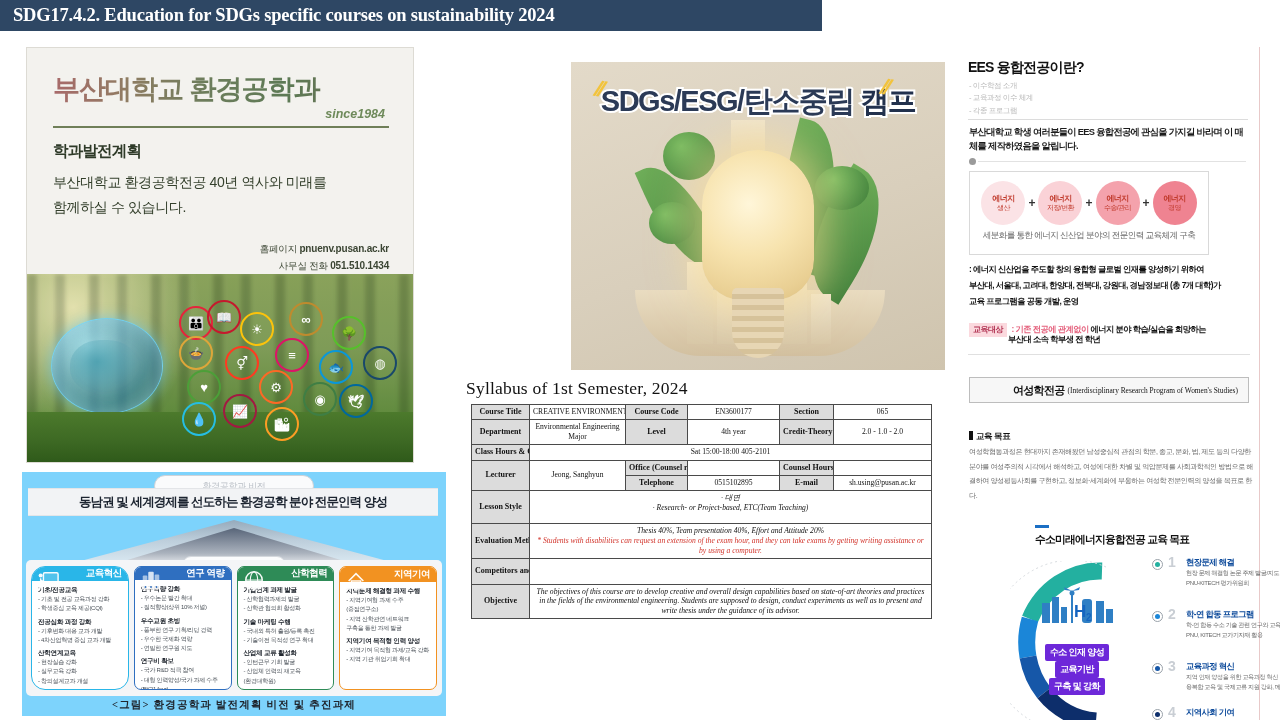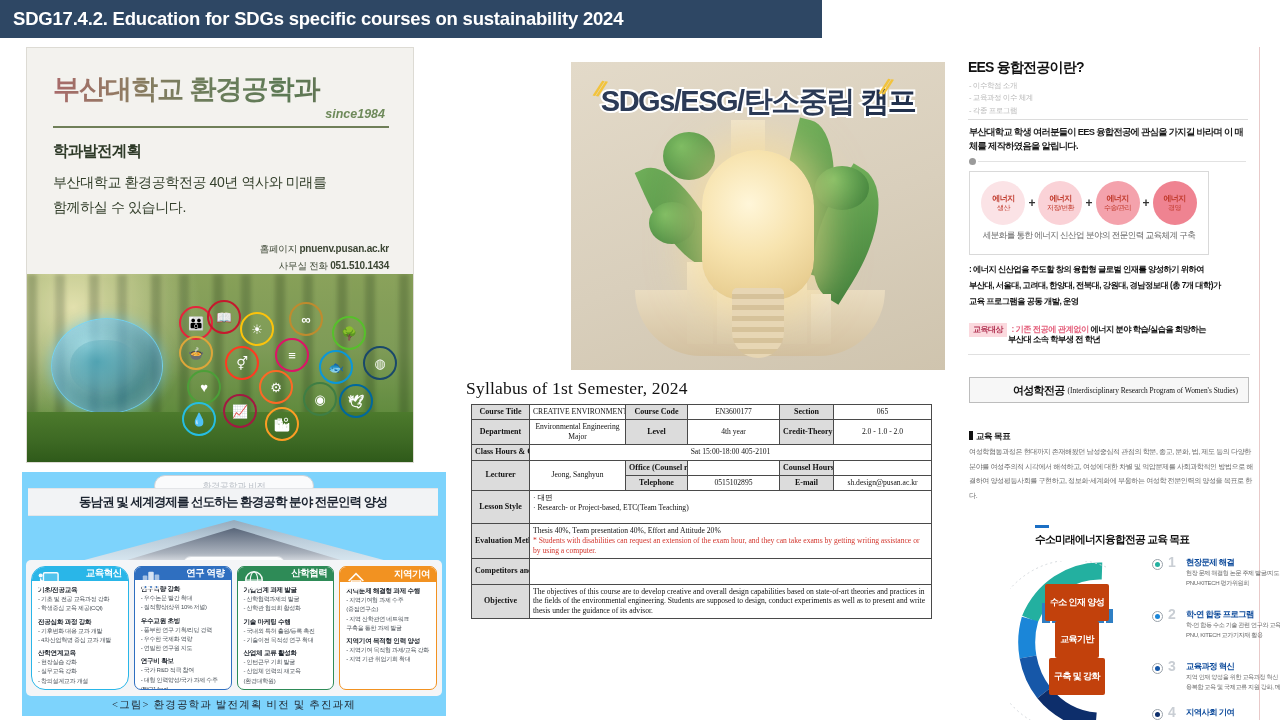--- a/index.html
+++ b/index.html
@@ -6,22 +6,22 @@
   html, body {
     width: 1280px; height: 720px;
     background: #ffffff;
     font-family: "Liberation Sans", "DejaVu Sans", sans-serif;
     overflow: hidden;
   }
   #page { position: relative; width: 1280px; height: 720px; background:#fff; }
 
   
   .header-bar {
-    position: absolute; left: 0; top: 0; width: 822px; height: 38px;
-    background: #2e4764; display: flex; align-items: center;
+    position: absolute; left: 0; top: 0; width: 822px; height: 31px;
+    background: #2e4764; display: flex; align-items: center; font-family: Liberation Serif, serif;
   }
   .header-title {
     color: #ffffff; font-size: 18.5px; font-weight: bold;
     padding-left: 13px; letter-spacing: -0.2px; white-space: nowrap;
   }
 
   
   .poster {
     position: absolute; left: 26px; top: 47px; width: 388px; height: 416px;
     background: #f3f2ee; border: 1px solid #dddbd4; overflow: hidden;
@@ -137,21 +137,21 @@
   .card-head .ic {
     position:absolute; left:5px; top:3px; width:22px; height:22px;
     opacity:.95;
   }
   .card-body { padding:5px 5px 3px 6px; }
   .cb-h { font-size:6.6px; font-weight:bold; color:#20262e; letter-spacing:-0.3px; margin-top:4px; }
   .cb-h:first-child { margin-top:0; }
   .cb-l { font-size:6px; color:#4a5158; letter-spacing:-0.3px; line-height:1.55; }
   .vision-caption {
     position:absolute; left:0; top:226px; width:424px; text-align:center;
-    font-size:10.5px; font-weight:normal; color:#20262e; letter-spacing:1.2px;
+    font-size:10.5px; font-weight:bold; color:#20262e; letter-spacing:1.2px;
     font-family:"Liberation Serif", serif;
   }
 
   
   .camp {
     position:absolute; left:571px; top:62px; width:374px; height:308px;
     background: linear-gradient(160deg,#e3dac9 0%, #d9cfbc 55%, #cfc4ae 100%);
     overflow:hidden;
   }
   .camp-title {
@@ -202,21 +202,21 @@
   }
   .syl-wrap { position:absolute; left:471px; top:404px; width:460px; }
   table.syl {
     width:460px; border-collapse:collapse;
     font-family:"Liberation Serif", serif; font-size:7.6px; color:#111;
     table-layout:fixed;
   }
   table.syl td { border:1px solid #4a4a4a; padding:2px 3px; line-height:1.3; }
   td.lbl { background:#dcdcdc; text-align:center; font-weight:bold; font-size:8px; white-space:nowrap; overflow:hidden; }
   td.val { text-align:center; }
-  td.valL { text-align:left; padding-left:5px; }
+  td.valL { text-align:center; padding-left:5px;font-style:italic; }
   td.clip { white-space:nowrap; overflow:hidden; text-align:left; }
   .red { color:#d2352c; }
   .just { text-align:justify; }
 
   
   .right-panel {
     position:absolute; left:960px; top:47px; width:300px; height:673px;
     background:#ffffff; border-right:1px solid #e8c9c9;
   }
   .ees-h {
@@ -286,22 +286,22 @@
   .arc-outer {
     position:absolute; left:14px; top:14px; width:130px; height:170px;
   }
   .h2-center {
     position:absolute; left:38px; top:44px; width:86px; height:108px;
     display:flex; flex-direction:column; align-items:center; justify-content:flex-end;
     padding-bottom:4px;
   }
   .h2-city { position:absolute; left:42px; top:38px; width:80px; height:40px; }
   .h2-badge {
-    background:#c2410c; color:#fff; font-size:9px; font-weight:bold; letter-spacing:-0.6px;
-    padding:12px 5px; line-height:1.45; text-align:center; border-radius:2px;
+    background:#6d28d9; color:#fff; font-size:9px; font-weight:bold; letter-spacing:-0.6px;
+    padding:2px 5px; line-height:1.45; text-align:center; border-radius:2px;
   }
   .goal-item { position:absolute; width:176px; }
   .gi-dot {
     position:absolute; left:-22px; top:2px; width:11px; height:11px; border-radius:50%;
     border:1.4px solid #9aa2aa; display:flex; align-items:center; justify-content:center;
   }
   .gi-dot i { width:5px; height:5px; border-radius:50%; display:block; }
   .gi-num { position:absolute; left:-6px; top:-3px; font-size:14px; font-weight:bold; color:#c9ced4; }
   .gi-t { font-size:8.4px; font-weight:bold; letter-spacing:-0.6px; padding-left:12px; }
   .gi-s { font-size:6.1px; color:#6a6a6a; letter-spacing:-0.4px; line-height:1.6; padding-left:12px; }
@@ -564,21 +564,21 @@
           <td class="val" rowspan="2">Jeong, Sanghyun</td>
           <td class="lbl">Office (Counsel room)</td>
           <td class="val"></td>
           <td class="lbl">Counsel Hours</td>
           <td class="val"></td>
         </tr>
         <tr>
           <td class="lbl">Telephone</td>
           <td class="val">0515102895</td>
           <td class="lbl">E-mail</td>
-          <td class="val">sh.design@pusan.ac.kr</td>
+          <td class="val">sh.using@pusan.ac.kr</td>
         </tr>
         <tr>
           <td class="lbl">Lesson Style</td>
           <td class="valL" colspan="5">
             <div>· 대면</div>
             <div>· Research- or Project-based, ETC(Team Teaching)</div>
             <div style="height:8px"></div>
           </td>
         </tr>
         <tr>

